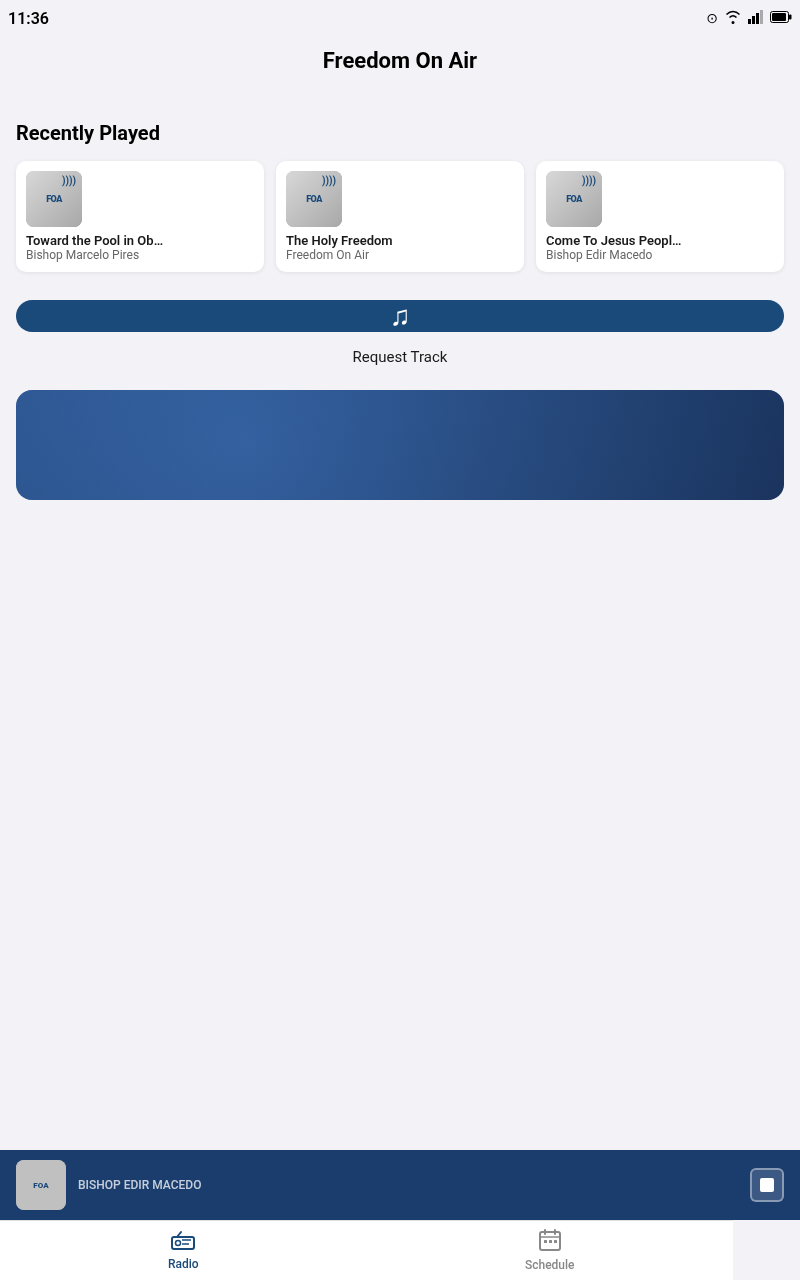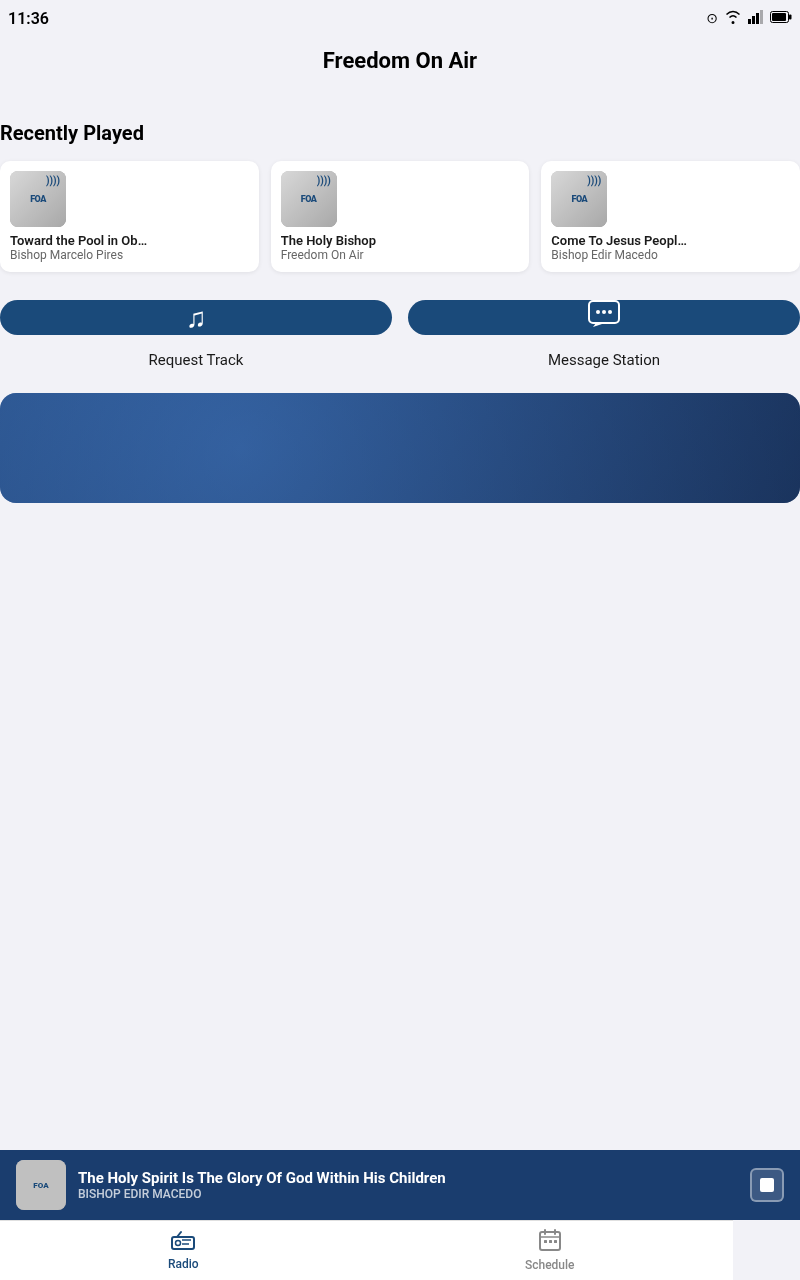--- a/index.html
+++ b/index.html
@@ -44,21 +44,21 @@
       background: #f2f2f7;
     }
     .page-title {
       font-size: 22px;
       font-weight: 700;
       color: #000;
     }
 
     
     .main-content {
-      padding: 0 0;
+      padding: 0 16px;
     }
 
     
     .hero-card {
       background: #fff;
       border-radius: 16px;
       overflow: hidden;
       position: relative;
       margin-bottom: 28px;
       box-shadow: 0 2px 8px rgba(0,0,0,0.1);
@@ -409,21 +409,21 @@
       </div>
 
       <div class="recent-item">
         <div class="recent-thumb">
           <div class="foa-mini">
             <span class="foa-mini-text">FOA</span>
             <span class="wifi-dot">))))</span>
           </div>
         </div>
         <div class="recent-info">
-          <div class="recent-track">The Holy Bishop</div>
+          <div class="recent-track">The Holy Freedom</div>
           <div class="recent-artist">Freedom On Air</div>
         </div>
       </div>
 
       <div class="recent-item">
         <div class="recent-thumb">
           <div class="foa-mini">
             <span class="foa-mini-text">FOA</span>
             <span class="wifi-dot">))))</span>
           </div>
@@ -437,51 +437,36 @@
     </div>
   </div>
 
   <div class="action-buttons">
     <div class="action-btn-wrapper">
       <button class="action-btn">
         <span>♫</span>
       </button>
       <div class="action-btn-label">Request Track</div>
     </div>
-    <div class="action-btn-wrapper">
-      <button class="action-btn">
-        <span>
-          <svg width="32" height="28" viewBox="0 0 32 28" fill="none">
-            <rect x="1" y="1" width="30" height="22" rx="4" stroke="white" stroke-width="2" fill="none"></rect>
-            <circle cx="10" cy="12" r="2" fill="white"></circle>
-            <circle cx="16" cy="12" r="2" fill="white"></circle>
-            <circle cx="22" cy="12" r="2" fill="white"></circle>
-            <path d="M8 23 L5 27 L14 24" fill="white"></path>
-          </svg>
-        </span>
-      </button>
-      <div class="action-btn-label">Message Station</div>
-    </div>
   </div>
 
   <div class="bottom-banner">
     <div class="bottom-banner-img"></div>
   </div>
 
 </div>
 
 <div class="now-playing-bar">
   <div class="now-playing-thumb">
     <svg width="50" height="50" viewBox="0 0 50 50">
       <rect width="50" height="50" rx="8" fill="#c0c0c0"></rect>
       <text x="25" y="28" text-anchor="middle" font-size="8" font-weight="900" fill="#1a4a7a">FOA</text>
     </svg>
   </div>
   <div class="now-playing-info">
-    <div class="now-playing-title">The Holy Spirit Is The Glory Of God Within His Children</div>
     <div class="now-playing-artist">BISHOP EDIR MACEDO</div>
   </div>
   <div class="now-playing-stop">
     <div class="stop-icon-square"></div>
   </div>
 </div>
 
 <div class="bottom-nav">
   <div class="nav-item">
     <span class="nav-icon">

